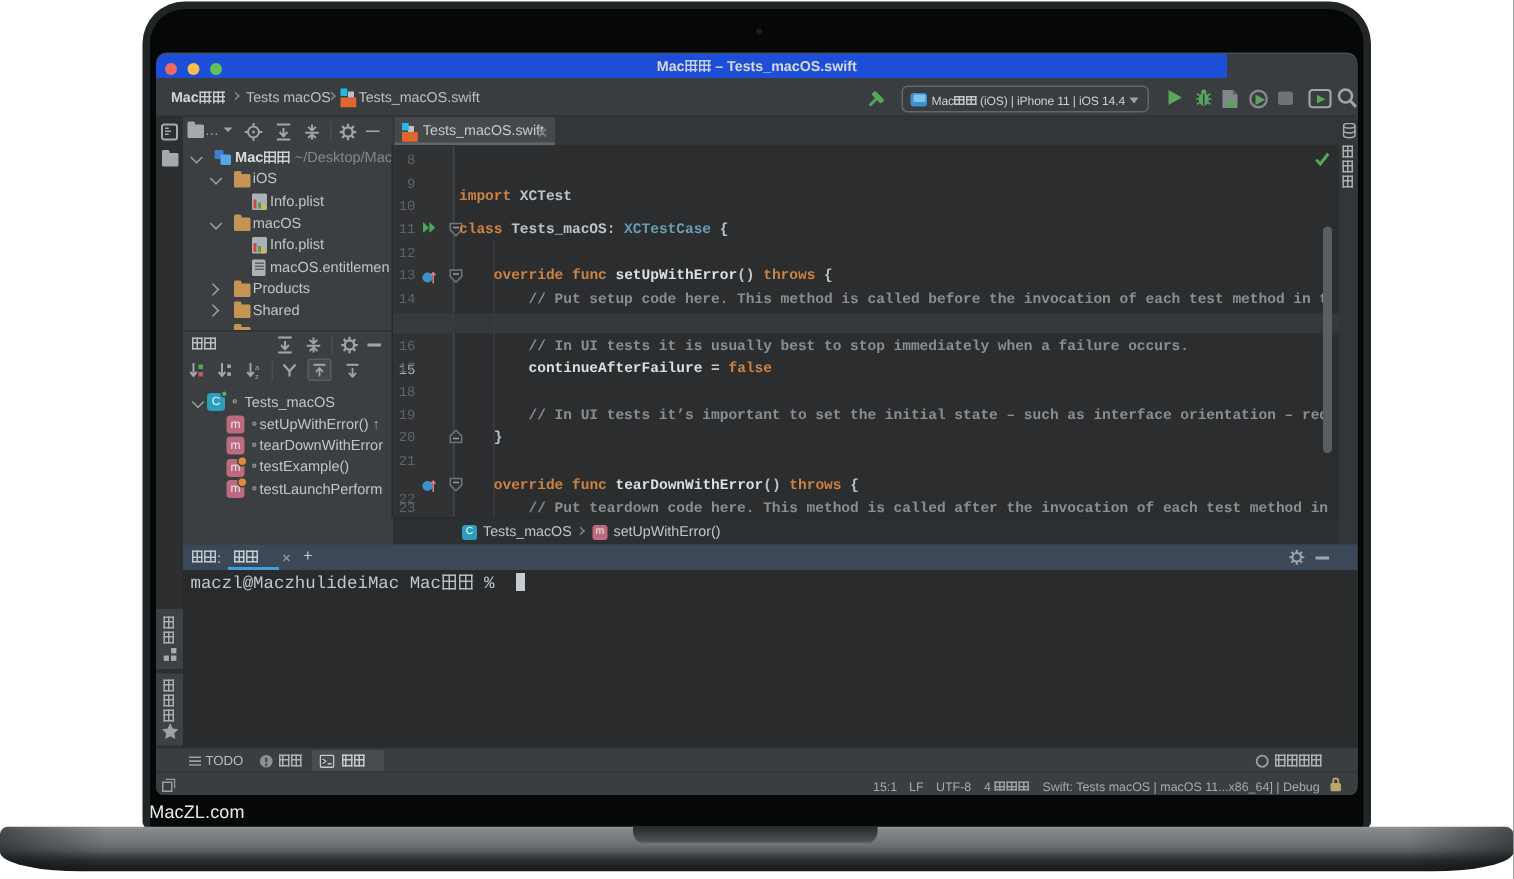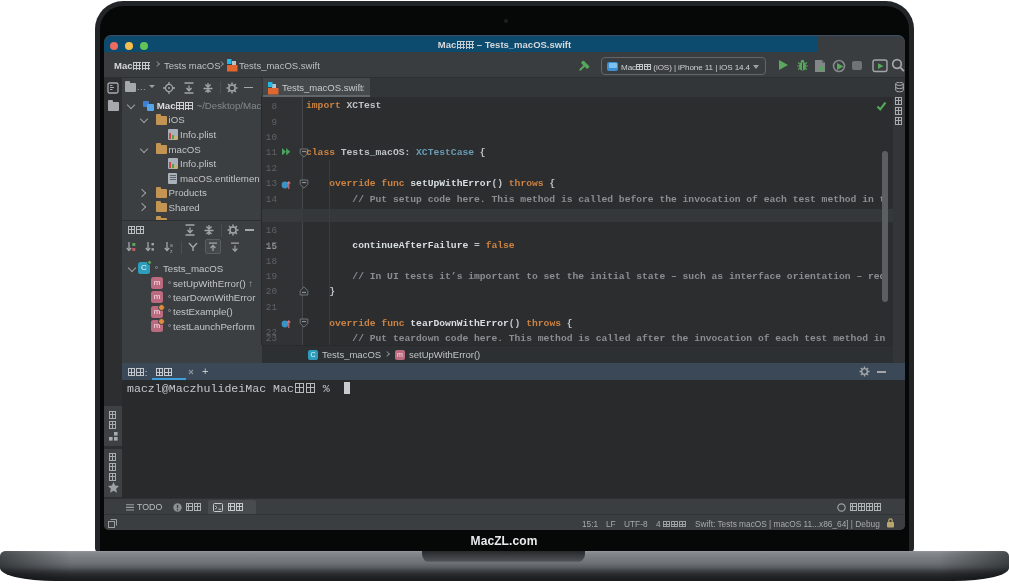--- a/index.html
+++ b/index.html
@@ -13,38 +13,38 @@
   linear-gradient(currentColor,currentColor) 0 48%/100% 1px no-repeat,
   linear-gradient(currentColor,currentColor) 0 100%/100% 1px no-repeat,
   linear-gradient(currentColor,currentColor) 0 0/1px 100% no-repeat,
   linear-gradient(currentColor,currentColor) 48% 0/1px 100% no-repeat,
   linear-gradient(currentColor,currentColor) 100% 0/1px 100% no-repeat;}
 
 #shell{left:94.5px;top:1px;width:819.5px;height:551px;background:#222527;
   border-radius:28px 28px 4px 4px;}
 #bezel{left:5px;top:5px;width:809.5px;height:546px;background:#060707;border-radius:23px 23px 2px 2px;}
 #cam{left:404.5px;top:12.5px;width:4px;height:4px;border-radius:50%;background:#1d2022;}
-#brand{left:0;top:528px;width:809px;text-align:center;color:#e8eaec;font-weight:bold;font-size:12px;letter-spacing:.1px;}
+#brand{left:0;top:528px;width:809px;text-align:left;color:#e8eaec;font-weight:normal;font-size:12px;letter-spacing:.1px;}
 
 #base{left:0;top:551px;width:1009px;height:30px;border-radius:6px 6px 55px 55px / 5px 5px 13px 13px;
  background:linear-gradient(90deg,rgba(10,12,14,.5),rgba(10,12,14,0) 7%,rgba(10,12,14,0) 93%,rgba(10,12,14,.5)),linear-gradient(#94989c 0%,#85898d 7%,#797d81 22%,#6e7276 40%,#5b5f63 54%,#404347 65%,#2b2d30 76%,#1f2124 88%,#191b1d 100%);}
 #notch{left:422px;top:0;width:163px;height:11.5px;border-radius:0 0 9px 9px;
  background:linear-gradient(#27292c,#3b3e42 45%,#4b4f53 78%,#63676b 92%,#7b7f83 100%);}
 .b .cj{background:
   linear-gradient(currentColor,currentColor) 0 0/100% 1.4px no-repeat,
   linear-gradient(currentColor,currentColor) 0 48%/100% 1.4px no-repeat,
   linear-gradient(currentColor,currentColor) 0 100%/100% 1.4px no-repeat,
   linear-gradient(currentColor,currentColor) 0 0/1.4px 100% no-repeat,
   linear-gradient(currentColor,currentColor) 48% 0/1.4px 100% no-repeat,
   linear-gradient(currentColor,currentColor) 100% 0/1.4px 100% no-repeat;}
 
 #ide{left:4.5px;top:30px;width:801px;height:494px;background:#3a3d3f;border-radius:7px 7px 5px 5px;overflow:hidden;box-shadow:0 -1px 0 #3c4f63;
  font-size:9.5px;color:#bdc0c3;}
 
-#titlebar{left:0;top:0;width:714px;height:16px;background:#0c4a6e;}
+#titlebar{left:0;top:0;width:714px;height:16px;background:#1d4ed8;}
 #navbar{left:0;top:16px;width:801px;height:26px;background:#3a3d3f;border-bottom:1px solid #2d3032;}
 #row3{left:0;top:42px;width:801px;height:19px;background:#333638;}
 #stripeL{left:0;top:42px;width:18px;height:436px;background:#2c2e30;}
 #stripeR{left:789px;top:42px;width:12px;height:420px;background:#333639;}
 #pjtoolbar{left:18px;top:42px;width:140px;height:19px;background:#3c3f41;}
 #pjtree{left:18px;top:61px;width:140px;height:123px;background:#3c3f41;overflow:hidden;}
 #structhead{left:18px;top:184px;width:140px;height:18px;background:#3c3f41;border-top:1px solid #2d3032;}
 #structsort{left:18px;top:202px;width:140px;height:18px;background:#3c3f41;}
 #structtree{left:18px;top:220px;width:140px;height:107px;background:#3c3f41;overflow:hidden;}
 #editor{left:158px;top:61px;width:631px;height:248px;background:#2b2d2f;overflow:hidden;box-shadow:-1px 0 0 #272929;}
@@ -383,24 +383,25 @@
             <path d="M1.2 9h7.6V4.6L5 .8 1.2 4.6z" fill="#2f3234" stroke="#717578" stroke-width="1"></path>
             <path d="M3 6.4h4" stroke="#9b9ea1" stroke-width="1"></path>
           </svg>
         <svg class="abs" style="left:36.5px;top:220.5px;" width="10" height="10" viewBox="0 0 10 10">
             <path d="M1.2 1h7.6v4.4L5 9.2 1.2 5.4z" fill="#2f3234" stroke="#717578" stroke-width="1"></path>
             <path d="M3 3.6h4" stroke="#9b9ea1" stroke-width="1"></path>
           </svg>
 
         <div class="abs" style="left:67.3px;top:63px;width:1px;height:185px;background:#3a3d40;"></div>
 
-        <div class="abs code" style="top:3px;"><span class="kw">import</span> XCTest</div>
+        <div class="abs code" style="top:28px;"><span class="kw">import</span> XCTest</div>
         <div class="abs code" style="top:50.4px;"><span class="kw">class</span> Tests_macOS: <span class="ty">XCTestCase</span> {</div>
         <div class="abs code" style="top:81.3px;">    <span class="kw">override</span> <span class="kw">func</span> <span class="fn">setUpWithError</span>() <span class="kw">throws</span> {</div>
         <div class="abs code cm" style="top:96.7px;">        // Put setup code here. This method is called before the invocation of each test method in t</div>
+        <div class="abs code cm" style="top:127.6px;">        // In UI tests it is usually best to stop immediately when a failure occurs.</div>
         <div class="abs code" style="top:143.1px;">        <span class="fn">continueAfterFailure</span> = <span class="kw">false</span></div>
         <div class="abs code cm" style="top:174px;">        // In UI tests it’s important to set the initial state – such as interface orientation – req</div>
         <div class="abs code" style="top:189.4px;">    }</div>
         <div class="abs code" style="top:220.8px;">    <span class="kw">override</span> <span class="kw">func</span> <span class="fn">tearDownWithError</span>() <span class="kw">throws</span> {</div>
         <div class="abs code cm" style="top:235.8px;">        // Put teardown code here. This method is called after the invocation of each test method in</div>
 
         <svg class="abs" style="left:614px;top:4px;" width="11" height="10" viewBox="0 0 11 10">
             <path d="M1.5 5.5L4.2 8.3 9.5 1.5" fill="none" stroke="#53a75a" stroke-width="2.1"></path>
           </svg>
 

